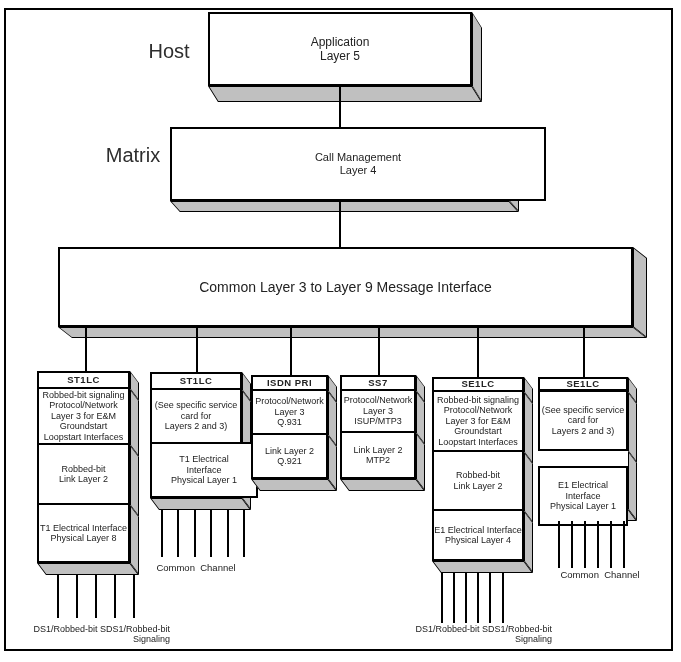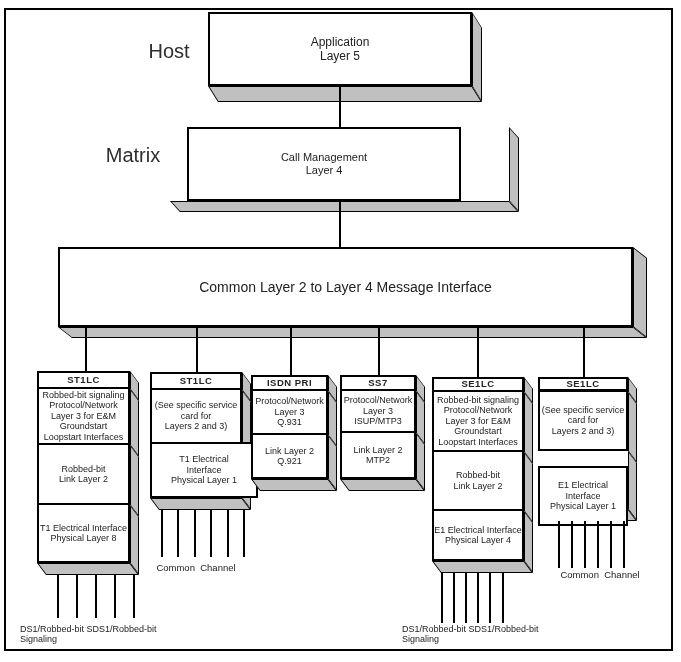--- a/index.html
+++ b/index.html
@@ -12,21 +12,21 @@
   .f{position:absolute;box-sizing:border-box;background:#fff;border:2px solid #000;
      display:flex;align-items:center;justify-content:center;text-align:center;white-space:pre-line;}
   .sR,.sB{position:absolute;box-sizing:border-box;background:#c0c0c0;border:1.5px solid #000;transform-origin:0 0;}
   .card .sR{transform:skewY(53deg);width:9px;}
   .card .sB{transform:skewX(37deg);height:12px;}
   .card .f{font-size:9px;line-height:10.5px;}
   .card .t{font-weight:bold;font-size:9.5px;letter-spacing:.5px;}
   .t6{border-bottom:3px solid #000;}
   .conn{position:absolute;width:2px;background:#000;}
   .pin{position:absolute;width:1.5px;background:#000;}
-  .smalllabel{position:absolute;font-size:9px;line-height:10px;text-align:left;white-space:pre-line;color:#222;}
+  .smalllabel{position:absolute;font-size:9px;line-height:10px;text-align:right;white-space:pre-line;color:#222;}
   .cclabel{position:absolute;font-size:9.5px;text-align:center;white-space:pre;color:#222;}
 </style>
 </head>
 <body>
 
 <div class="page">
   <div class="frame"></div>
 
   <div class="biglabel" style="left:134px;top:40px;width:70px;">Host</div>
   <div class="biglabel" style="left:98px;top:144px;width:70px;">Matrix</div>
@@ -34,28 +34,28 @@
   <div class="b3d" style="left:208px;top:12px;">
     <div class="sR" style="left:264px;top:0;width:10px;height:74px;transform:skewY(58deg);"></div>
     <div class="sB" style="left:0;top:74px;width:264px;height:16px;transform:skewX(32deg);"></div>
     <div class="f" style="left:0;top:0;width:264px;height:74px;font-size:12px;line-height:14px;">Application
 Layer 5</div>
   </div>
 
   <div class="b3d" style="left:170px;top:127px;">
     <div class="sR" style="left:339px;top:0;width:10px;height:74px;transform:skewY(48deg);"></div>
     <div class="sB" style="left:0;top:74px;width:339px;height:11px;transform:skewX(42deg);"></div>
-    <div class="f" style="left:0;top:0;width:274px;height:74px;font-size:11px;line-height:13px;margin-left:17px;">Call Management
+    <div class="f" style="left:0;top:0;width:376px;height:74px;font-size:11px;line-height:13px;">Call Management
 Layer 4</div>
   </div>
 
   <div class="b3d" style="left:58px;top:247px;">
     <div class="sR" style="left:575px;top:0;width:14px;height:80px;transform:skewY(38deg);"></div>
     <div class="sB" style="left:0;top:80px;width:575px;height:11px;transform:skewX(52deg);"></div>
-    <div class="f" style="left:0;top:0;width:575px;height:80px;font-size:14px;">Common Layer 2 to Layer 4 Message Interface</div>
+    <div class="f" style="left:0;top:0;width:575px;height:80px;font-size:14px;">Common Layer 3 to Layer 9 Message Interface</div>
   </div>
 
   <div class="conn" style="left:339px;top:86px;height:41px;"></div>
   <div class="conn" style="left:339px;top:201px;height:46px;"></div>
   <div class="conn" style="left:85px;top:327px;height:45px;"></div>
   <div class="conn" style="left:196px;top:327px;height:45px;"></div>
   <div class="conn" style="left:290px;top:327px;height:48px;"></div>
   <div class="conn" style="left:378px;top:327px;height:48px;"></div>
   <div class="conn" style="left:477px;top:327px;height:50px;"></div>
   <div class="conn" style="left:583px;top:327px;height:50px;"></div>

